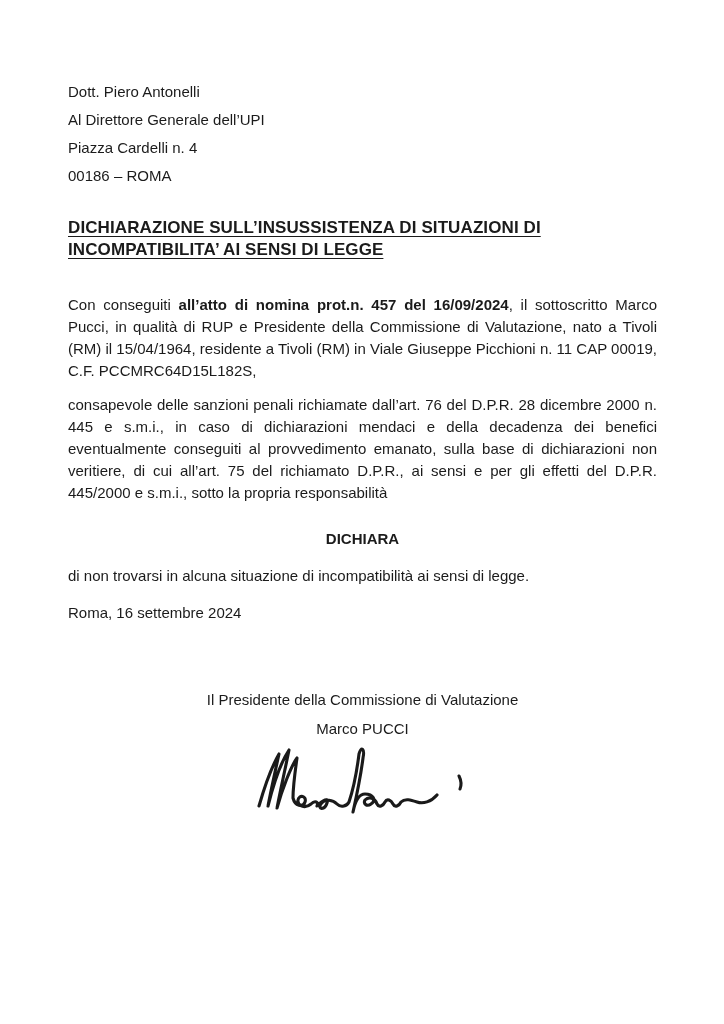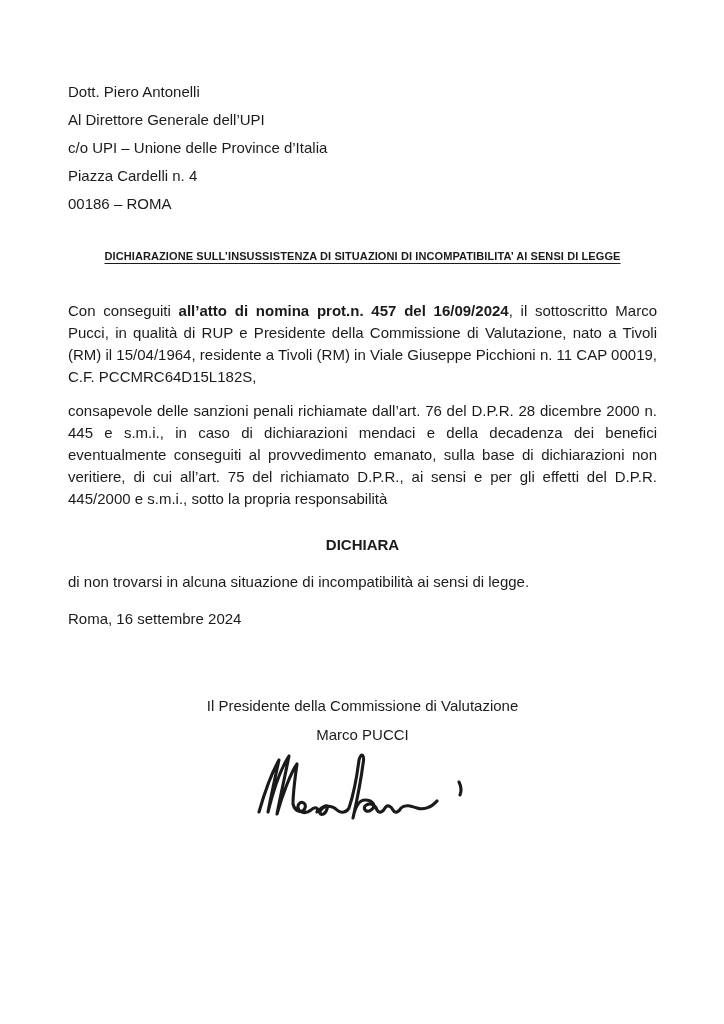--- a/index.html
+++ b/index.html
@@ -15,23 +15,23 @@
     font-size: 15px;
     color: #1b1b1b;
     overflow: hidden;
   }
   .recipient p {
     margin: 0 0 13px 0;
     line-height: 15px;
   }
   .doc-title {
     margin-top: 34px;
-    text-align: center;
+    text-align: left;
     font-weight: bold;
-    font-size: 11px;
+    font-size: 17px;
     line-height: 22px;
     text-decoration: underline;
     text-underline-offset: 3px;
     letter-spacing: 0.1px;
   }
   .para {
     margin: 0;
     line-height: 22px;
     text-align: justify;
   }
@@ -60,21 +60,20 @@
   b { font-weight: bold; }
 </style>
 </head>
 <body>
 
 <div class="page">
 
   <div class="recipient">
     <p>Dott. Piero Antonelli</p>
     <p>Al Direttore Generale dell’UPI</p>
-    <p>c/o UPI – Unione delle Province d’Italia</p>
     <p>Piazza Cardelli n. 4</p>
     <p>00186 – ROMA</p>
   </div>
 
   <div class="doc-title">
     <span>DICHIARAZIONE SULL’INSUSSISTENZA DI SITUAZIONI DI INCOMPATIBILITA’ AI SENSI DI LEGGE</span>
   </div>
 
   <p class="para para-1"><span>Con conseguiti </span><b>all’atto di nomina prot.n. 457 del 16/09/2024</b><span>, il sottoscritto Marco Pucci, in qualità di RUP e Presidente della Commissione di Valutazione, nato a Tivoli (RM) il 15/04/1964, residente a Tivoli (RM) in Viale Giuseppe Picchioni n. 11 CAP 00019, C.F. PCCMRC64D15L182S,</span></p>
 

